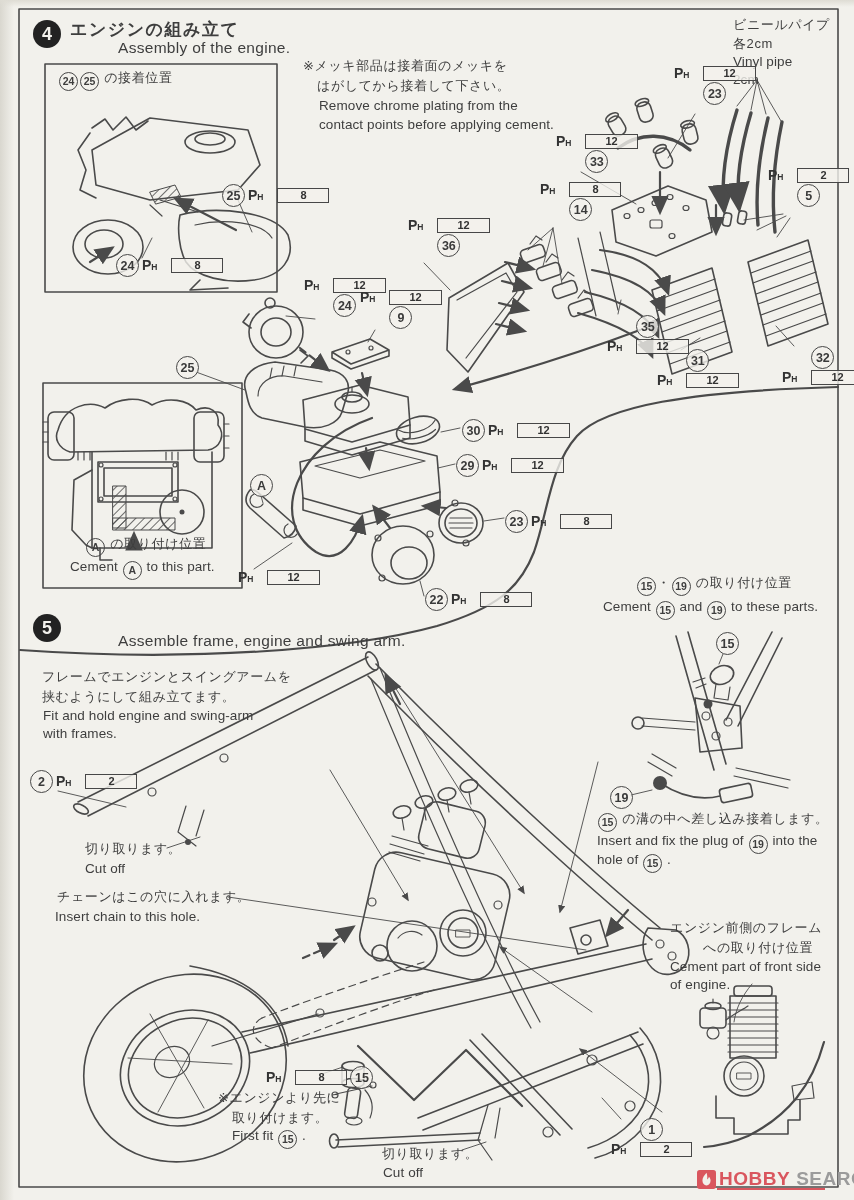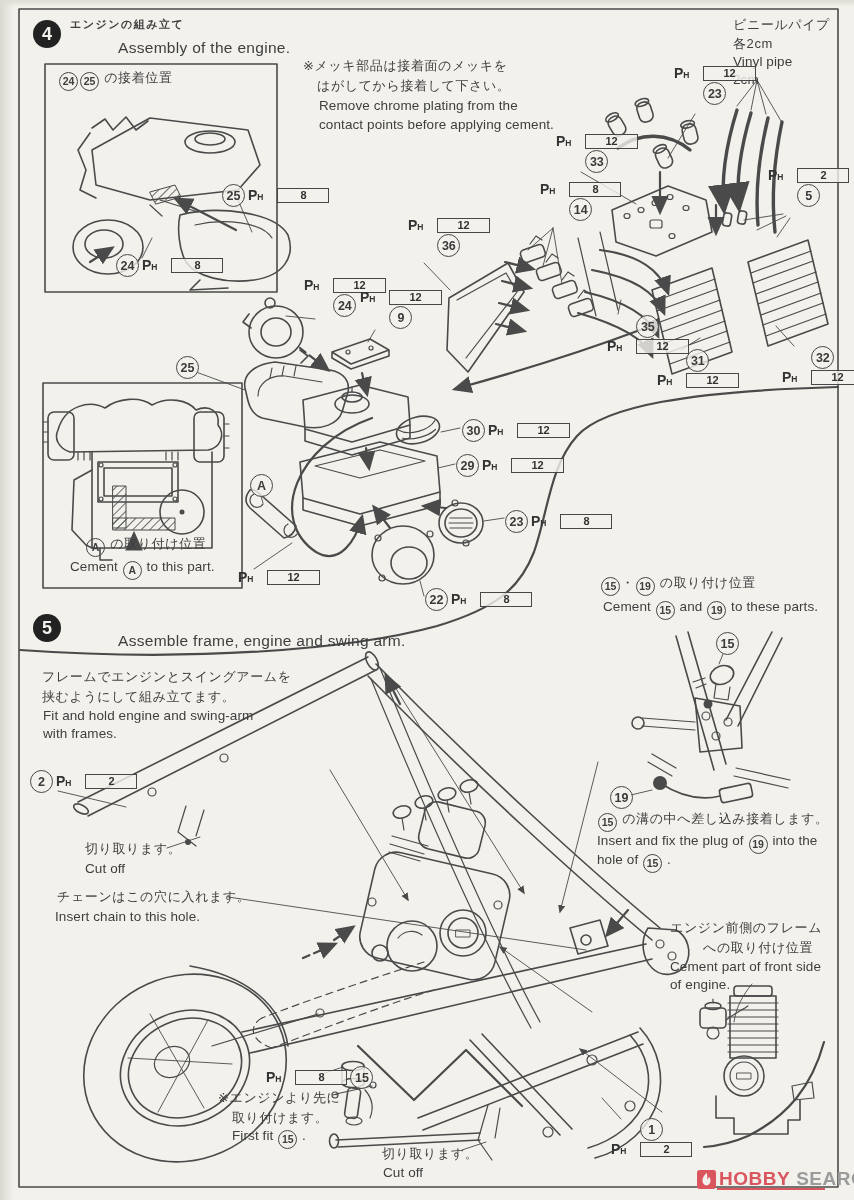--- a/index.html
+++ b/index.html
@@ -14,21 +14,21 @@
   svg.art .fill{fill:#4a4a4a;stroke:none;}
   svg.art .thin{stroke-width:0.9;}
   svg.art .med{stroke-width:1.2;}
   svg.art .thick{stroke-width:3.4;}
   svg.art .sw2{stroke-width:2.2;}
   svg.art .dash{stroke-dasharray:7 5;}
   svg.art .hatchf{fill:url(#hat);stroke:#4a4a4a;stroke-width:1;}
   .t{position:absolute;white-space:nowrap;line-height:1.25;}
   .jp{font-size:13px;letter-spacing:0.6px;}
   .en{font-size:13.5px;letter-spacing:0.1px;}
-  .h-jp{font-size:11px;font-weight:600;letter-spacing:1.5px;font-family:Liberation Mono, monospace;}
+  .h-jp{font-size:17px;font-weight:600;letter-spacing:1.5px;}
   .h-en{font-size:15.5px;letter-spacing:0.3px;margin-left:48px;}
   .step-circle{position:absolute;width:28px;height:28px;border-radius:50%;background:#222;
                color:#f2f1ec;font-size:18px;font-weight:700;display:flex;align-items:center;
                justify-content:center;}
   .tc{display:inline-flex;align-items:center;justify-content:center;width:17px;height:17px;
       border:1.3px solid #474747;border-radius:50%;font-size:10.5px;font-weight:600;
       vertical-align:-3px;margin:0 1px;letter-spacing:0;}
   .callout{position:absolute;display:flex;align-items:center;gap:3px;}
   .callout.above,.callout.below{flex-direction:column;gap:1px;align-items:center;}
   .pc{display:flex;align-items:center;justify-content:center;width:21px;height:21px;
@@ -423,21 +423,21 @@
   <div class="t jp" style="left:42px;top:689px">挟むようにして組み立てます。</div>
   <div class="t en" style="left:43px;top:708px">Fit and hold engine and swing-arm</div>
   <div class="t en" style="left:43px;top:726px">with frames.</div>
 
   <div class="t jp" style="left:85px;top:841px">切り取ります。</div>
   <div class="t en" style="left:85px;top:861px">Cut off</div>
 
   <div class="t jp" style="left:57px;top:889px">チェーンはこの穴に入れます。</div>
   <div class="t en" style="left:55px;top:909px">Insert chain to this hole.</div>
 
-  <div class="t jp" style="left:600px;top:575px"><span class="tc">15</span>・<span class="tc">19</span> の取り付け位置</div>
+  <div class="t jp" style="left:636px;top:575px"><span class="tc">15</span>・<span class="tc">19</span> の取り付け位置</div>
   <div class="t en" style="left:603px;top:599px">Cement <span class="tc">15</span> and <span class="tc">19</span> to these parts.</div>
 
   <div class="t jp" style="left:597px;top:811px"><span class="tc">15</span> の溝の中へ差し込み接着します。</div>
   <div class="t en" style="left:597px;top:833px">Insert and fix the plug of <span class="tc">19</span> into the</div>
   <div class="t en" style="left:597px;top:852px">hole of <span class="tc">15</span> .</div>
 
   <div class="t jp" style="left:670px;top:920px">エンジン前側のフレーム</div>
   <div class="t jp" style="left:703px;top:940px">への取り付け位置</div>
   <div class="t en" style="left:670px;top:959px">Cement part of front side</div>
   <div class="t en" style="left:670px;top:977px">of engine.</div>

